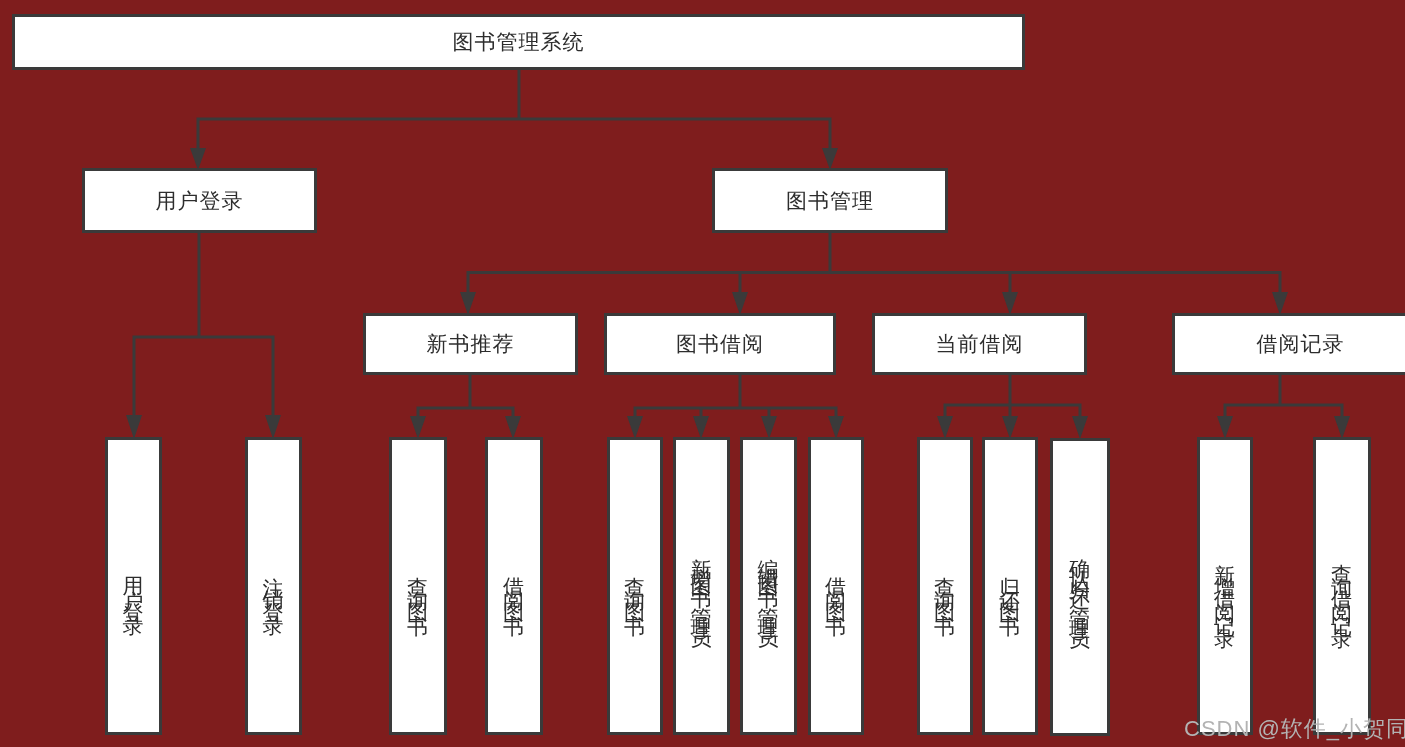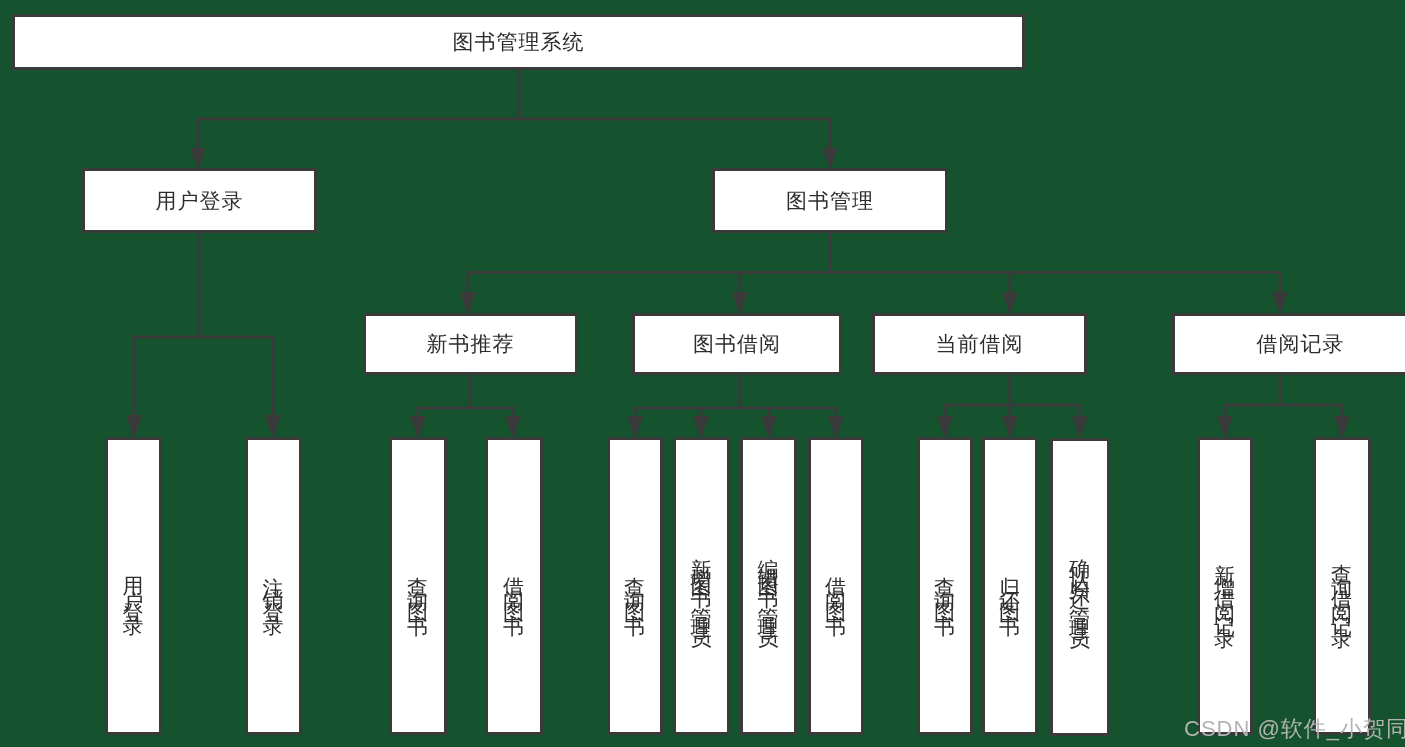--- a/index.html
+++ b/index.html
@@ -1,17 +1,17 @@
 <!DOCTYPE html>
 <html><head>
 <meta charset="utf-8">
 <style>
   html,body{margin:0;padding:0;background:#ffffff;}
   #stage{
-    position:relative;width:1405px;height:747px;background:#14532d;overflow:hidden;
+    position:relative;width:1405px;height:747px;background:#7f1d1d;overflow:hidden;
     font-family:"Liberation Sans","DejaVu Sans",sans-serif;color:#2d2d2d;
   }
   #connectors{position:absolute;left:0;top:0;z-index:1;}
   .box{
     position:absolute;box-sizing:border-box;border:3px solid #3a3a3a;background:#ffffff;
     display:flex;align-items:center;justify-content:center;z-index:2;
   }
   .lbl{font-size:21px;letter-spacing:1px;white-space:nowrap;}
   .lbl.v{
     writing-mode:vertical-rl;text-orientation:mixed;
@@ -75,21 +75,21 @@
   <div class="box" style="left:82px;top:168px;width:235px;height:65px">
     <span class="lbl">用户登录</span>
   </div>
   <div class="box" style="left:712px;top:168px;width:236px;height:65px">
     <span class="lbl">图书管理</span>
   </div>
 
   <div class="box" style="left:363px;top:313px;width:215px;height:62px">
     <span class="lbl">新书推荐</span>
   </div>
-  <div class="box" style="left:632px;top:313px;width:210px;height:62px">
+  <div class="box" style="left:604px;top:313px;width:232px;height:62px">
     <span class="lbl">图书借阅</span>
   </div>
   <div class="box" style="left:872px;top:313px;width:215px;height:62px">
     <span class="lbl">当前借阅</span>
   </div>
   <div class="box" style="left:1172px;top:313px;width:257px;height:62px">
     <span class="lbl">借阅记录</span>
   </div>
 
   <div class="box" style="left:105px;top:437px;width:57px;height:298px">

